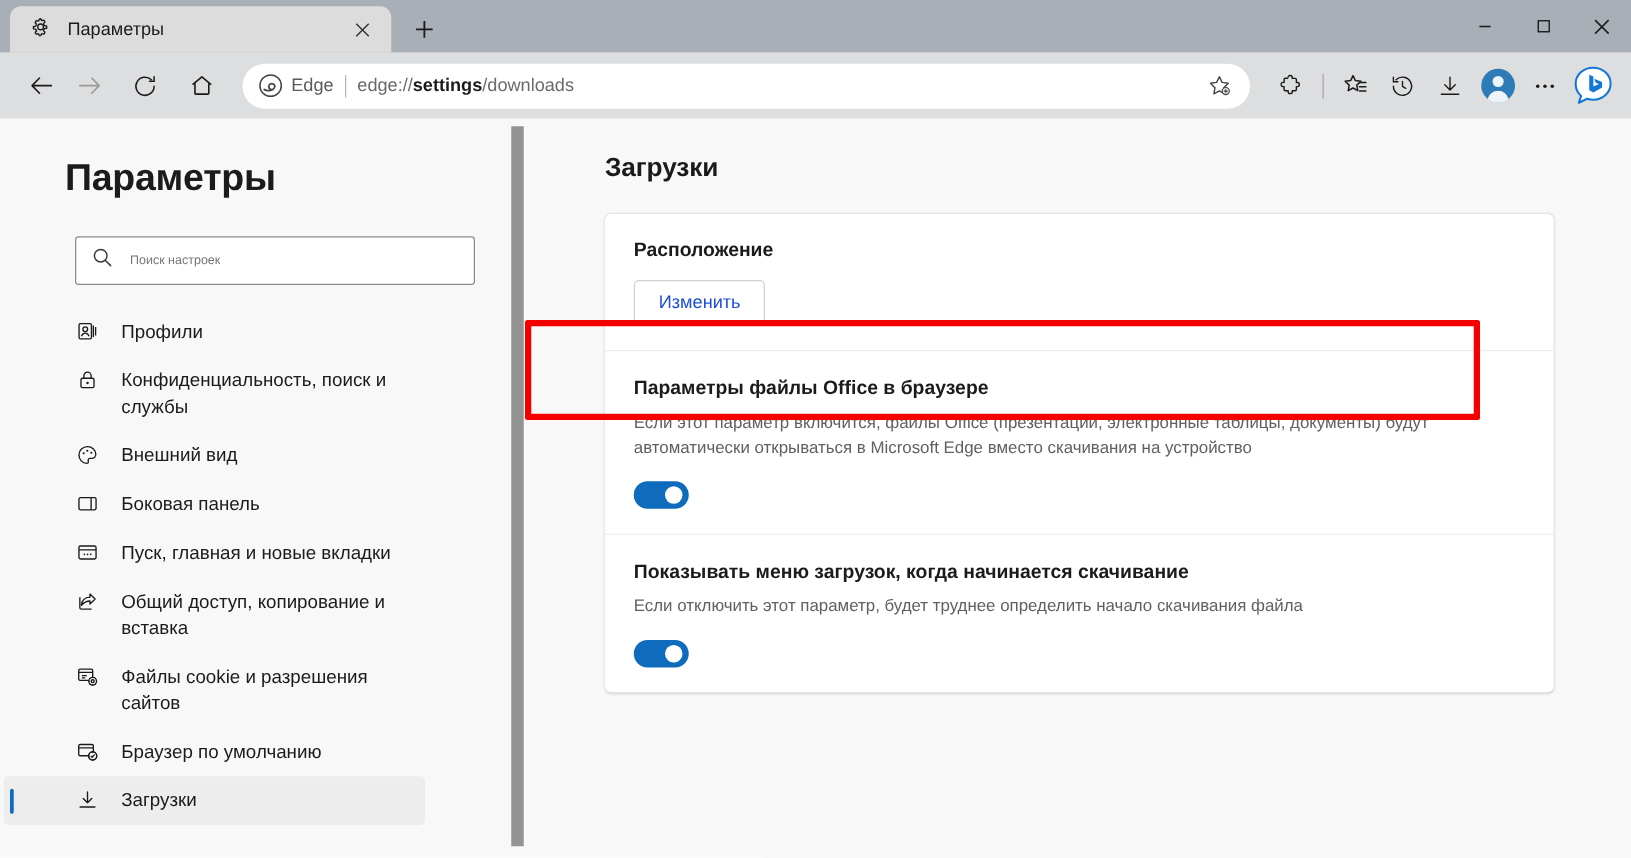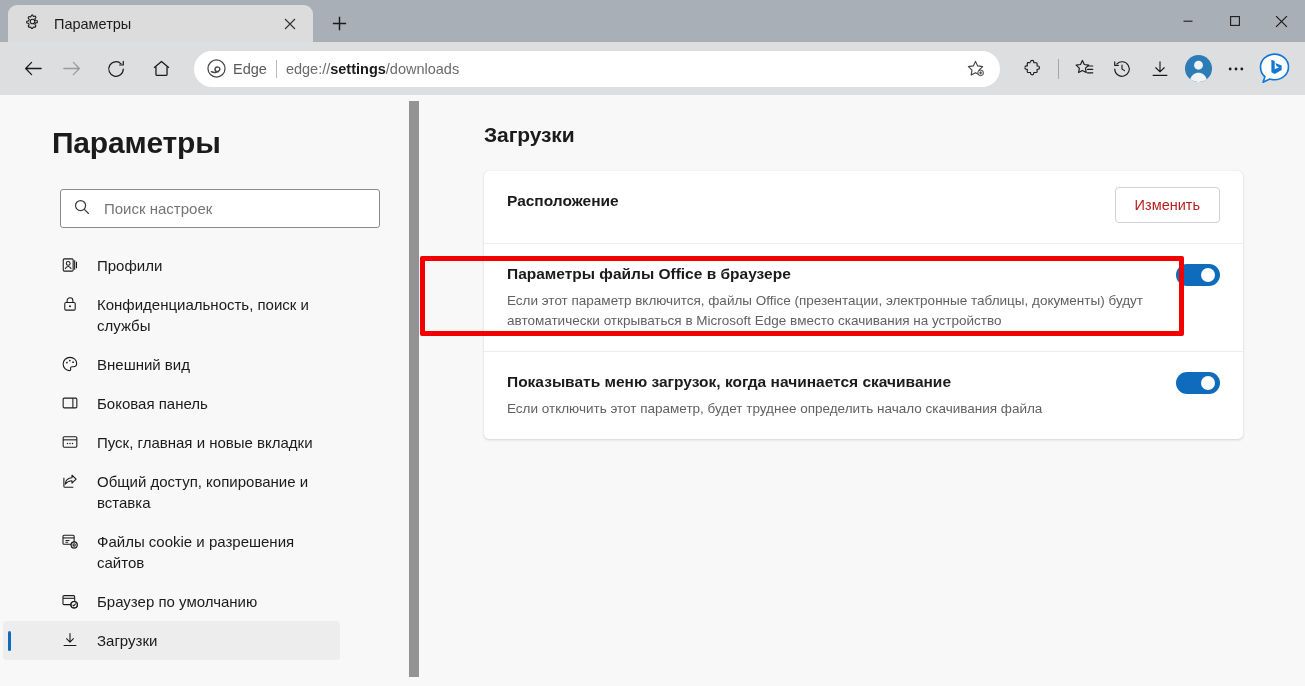--- a/index.html
+++ b/index.html
@@ -147,21 +147,21 @@
     border: 1px solid #8a8a8a;
     border-radius: 3px;
     display: flex;
     align-items: center;
     padding: 0 12px;
     gap: 13px;
   }
   .searchbox input {
     border: 0; outline: 0; background: transparent;
     font-family: inherit;
-    font-size: 15px;
+    font-size: 10px;
     color: #1b1b1b;
     width: 100%;
   }
   .searchbox input::placeholder { color: #757575; }
 
   .navlist { margin-top: 18px; }
   .navitem {
     position: relative;
     display: flex;
     align-items: flex-start;
@@ -213,20 +213,21 @@
     border-radius: 5px;
     box-shadow: 0 1px 3px rgba(0,0,0,.13), 0 0 1px rgba(0,0,0,.12);
     overflow: hidden;
   }
   .row {
     padding: 19px 23px 20px 23px;
     display: flex;
     align-items: flex-start;
     gap: 16px;
     border-top: 1px solid #ededed;
+    flex-direction: column;
   }
   .row:first-child { border-top: 0; }
   .row-main { flex: 1; min-width: 0; }
   .row-title {
     font-size: 15.5px;
     font-weight: 600;
     color: #1b1b1b;
     line-height: 21px;
   }
   .row-desc {
@@ -236,21 +237,21 @@
     margin-top: 7px;
   }
   .btn-secondary {
     flex: 0 0 auto;
     background: #ffffff;
     border: 1px solid #d1d1d1;
     border-radius: 4px;
     padding: 9px 19px;
     font-family: inherit;
     font-size: 14.5px;
-    color: #b91c1c;
+    color: #1d4ed8;
     cursor: default;
     margin-top: -3px;
   }
 
   .toggle {
     flex: 0 0 auto;
     width: 44px; height: 22px;
     background: #0f6cbd;
     border-radius: 11px;
     position: relative;

